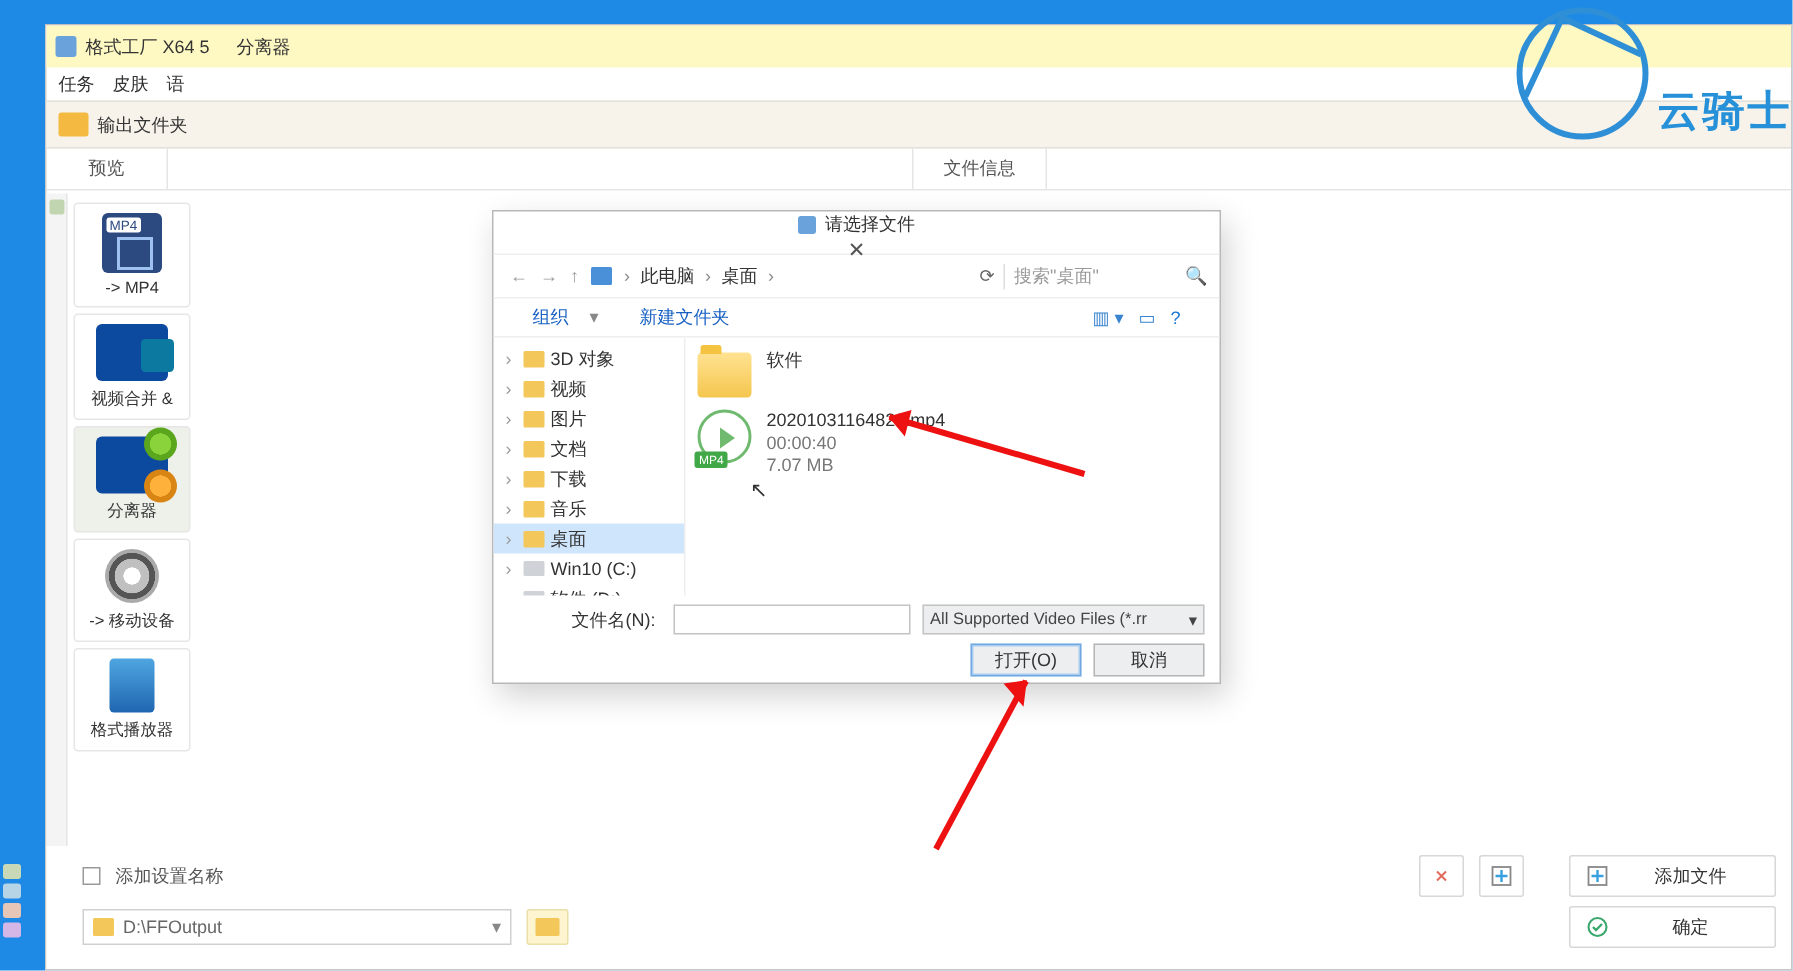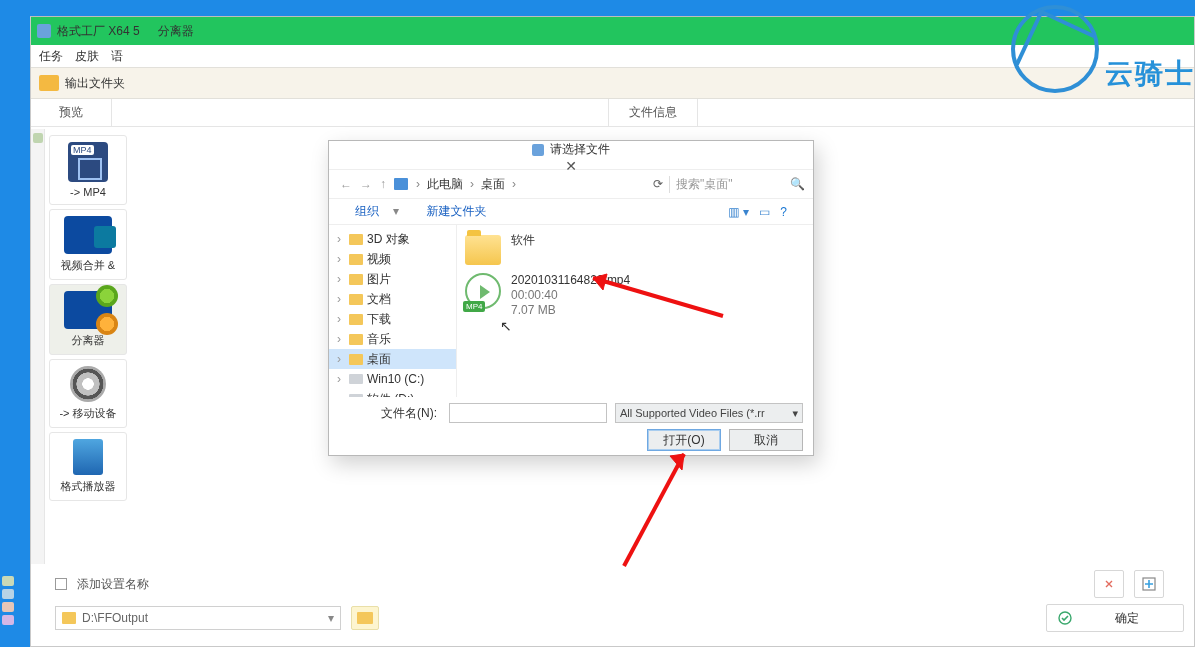--- a/index.html
+++ b/index.html
@@ -6,21 +6,21 @@
 body { width: 1195px; height: 647px; background: #1e8ae6; overflow: hidden; position: relative; }
 
 
 .watermark { position: absolute; top: 5px; right: 0; z-index: 9999; color: #2691d9; font-weight: 700; letter-spacing: 2px; display: flex; align-items: flex-end; font-size: 28px; }
 .watermark .wm-cir { width: 88px; height: 88px; border: 4px solid #2f8fd6; border-radius: 50%; display: flex; align-items: center; justify-content: center; margin-right: 6px; position: relative; }
 .watermark .wm-cir::before{content:""; position:absolute; width:70%; height:70%; border-left:4px solid #2f8fd6;border-top:4px solid #2f8fd6; transform:rotate(25deg);}
 .watermark .wm-txt{font-family:"SimSun","STSong",serif;}
 
 
 .app-window { position: absolute; left: 30px; top: 16px; right: 0; bottom: 0; background: #fff; border: 1px solid #c9c9c9; border-top:1px solid #bdbdbd;}
-.app-titlebar { height: 28px; display: flex; align-items: center; padding: 0 6px; font-size: 12px; color: #333; background: #22c55e;}
+.app-titlebar { height: 28px; display: flex; align-items: center; padding: 0 6px; font-size: 12px; color: #333; background: #fef9c3;}
 .app-titlebar .ic { width: 14px; height: 14px; background: #6aa2dc; margin-right: 6px; border-radius: 2px; }
 .app-menubar{height:22px; padding:0 8px; font-size:12px; color:#333; display:flex; gap:12px; align-items:center;}
 .app-toolbar{height:32px; background:#f7f3ea; border-top:1px solid #e2e0da;border-bottom:1px solid #e2e0da;display:flex;align-items:center;padding:0 8px;font-size:12px;color:#333;}
 .app-toolbar .folder{width:20px;height:16px;background:#f4b941;border-radius:2px;margin-right:6px;}
 .tabsrow{height:28px;border-bottom:1px solid #e5e5e5;display:flex;font-size:12px;}
 .tabsrow .tab{padding:0 28px;display:flex;align-items:center;border-right:1px solid #e5e5e5;color:#555;}
 .tabsrow .spacer{flex:1;}
 .tabsrow .tabinfo{padding:0 20px;display:flex;align-items:center;color:#555;border-left:1px solid #e5e5e5;border-right:1px solid #e5e5e5;}
 
 .workarea{position:absolute; top:112px; bottom:58px; left:0; right:0; display:flex;}
@@ -183,20 +183,27 @@
             <path d="M5 5l6 6M11 5l-6 6" stroke-width="1.4"></path>
           </svg>
       </span>
       <span class="obtn sq">
         <svg width="16" height="16" viewBox="0 0 16 16" fill="none" class="i-plus">
             <rect x="2" y="2" width="12" height="12" stroke="#888" stroke-width="1.2"></rect>
             <path d="M8 4v8M4 8h8" stroke-width="1.6"></path>
           </svg>
       </span>
       <span style="width:10px"></span>
+      <span class="obtn lg">
+        <svg width="16" height="16" viewBox="0 0 16 16" fill="none" class="i-plus">
+            <rect x="2" y="2" width="12" height="12" stroke="#888" stroke-width="1.2"></rect>
+            <path d="M8 4v8M4 8h8" stroke-width="1.6"></path>
+          </svg>
+        <span style="flex:1;text-align:center;">添加文件</span>
+      </span>
     </div>
     <div class="row">
       <div class="combo">
         <span style="display:flex;align-items:center;">
             <span class="fold"></span>
             <span>D:\FFOutput</span>
           </span>
         <span class="dd">▾</span>
       </div>
       <span class="fbtn">

